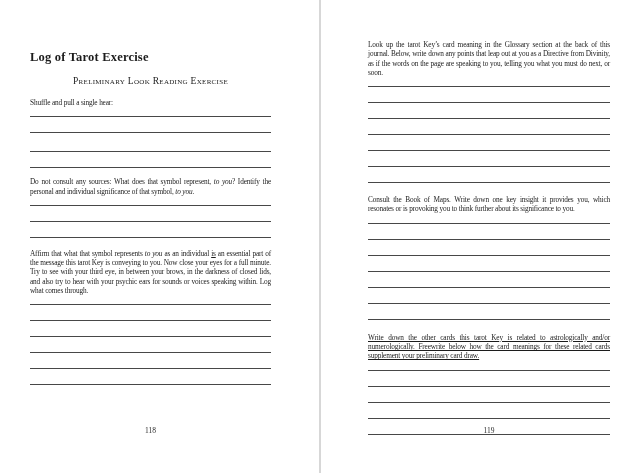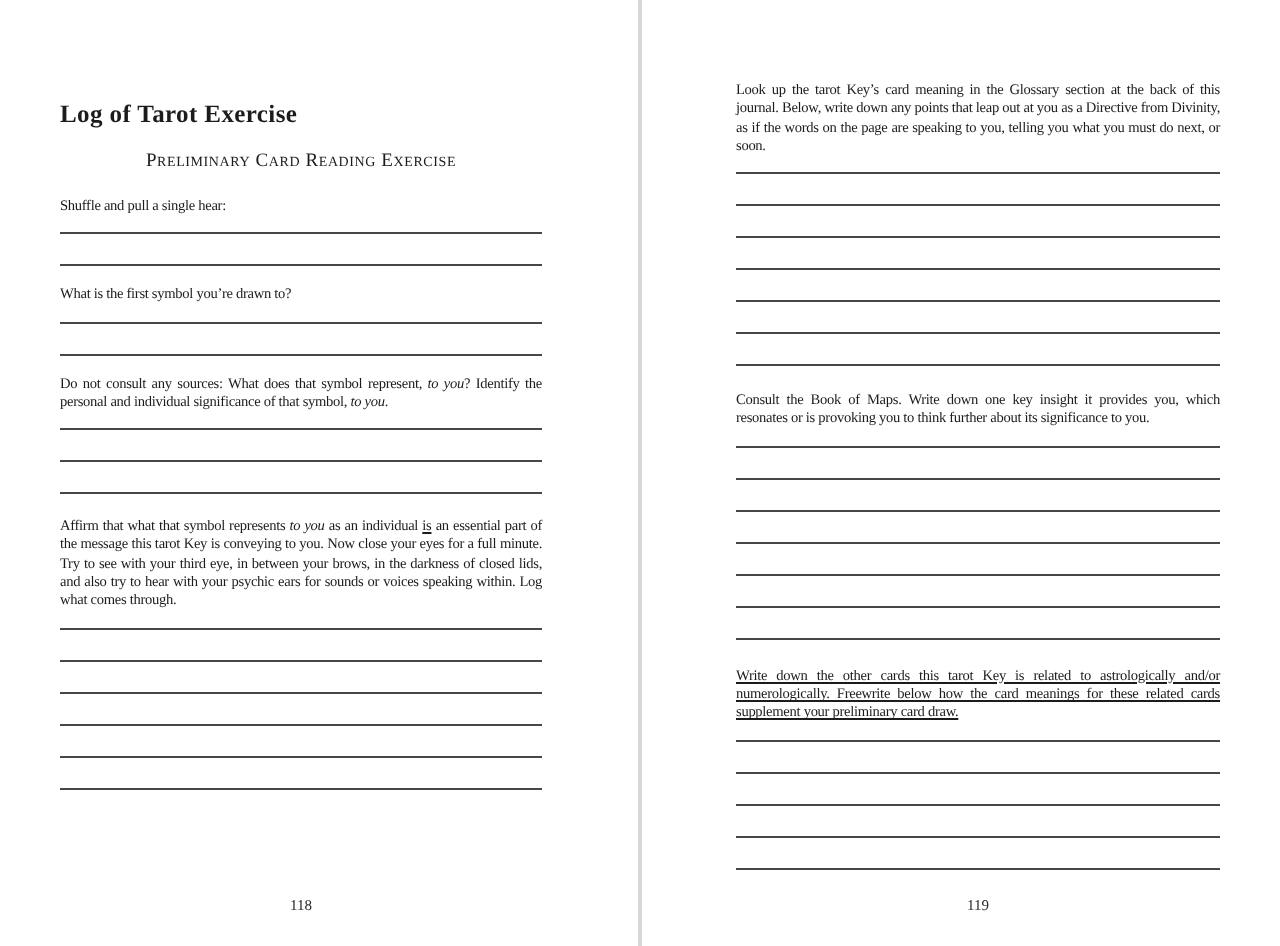--- a/index.html
+++ b/index.html
@@ -29,44 +29,43 @@
   .page-right .sec-2 { margin-top: 12px; }
   .page-right .sec-3 { margin-top: 13px; text-decoration: underline; }
 
   .prompt { margin: 0; font-size: 7.3px; line-height: 9.3px; letter-spacing: -0.15px; text-align: justify; }
   .seg-i { font-style: italic; }
   .seg-u { text-decoration: underline; }
 
   .rules { margin-top: -6px; }
   .rule { height: 15px; border-bottom: 1px solid #474747; }
 
-  .page-number { position: absolute; bottom: 16px; text-align: center; font-size: 7.5px; color: #2b2b2b; }
+  .page-number { position: absolute; bottom: 38px; text-align: center; font-size: 7.5px; color: #2b2b2b; }
   .page-left  .page-number { left: 30px; right: 49px; }
   .page-right .page-number { left: 48px; right: 30px; }
 </style>
 </head>
 <body>
 
 <div class="spread">
 
   <div class="page page-left">
     <h1 class="title">Log of Tarot Exercise</h1>
-    <div class="subtitle">Preliminary Card Reading Exercise</div>
+    <div class="subtitle">Preliminary Look Reading Exercise</div>
 
 
     <section class="q-section sec-1">
       <p class="prompt"><span>Shuffle and pull a single hear:</span></p>
       <div class="rules">
           <div class="rule"></div>
           <div class="rule"></div>
         </div>
     </section>
 
     <section class="q-section sec-2">
-      <p class="prompt"><span>What is the first symbol you’re drawn to?</span></p>
       <div class="rules">
           <div class="rule"></div>
           <div class="rule"></div>
         </div>
     </section>
 
     <section class="q-section sec-3">
       <p class="prompt"><span>Do not consult any sources: What does that symbol represent, </span><span class="seg-i">to you</span><span>? Identify the personal and individual significance of that symbol, </span><span class="seg-i">to you</span><span>.</span></p>
       <div class="rules">
           <div class="rule"></div>

